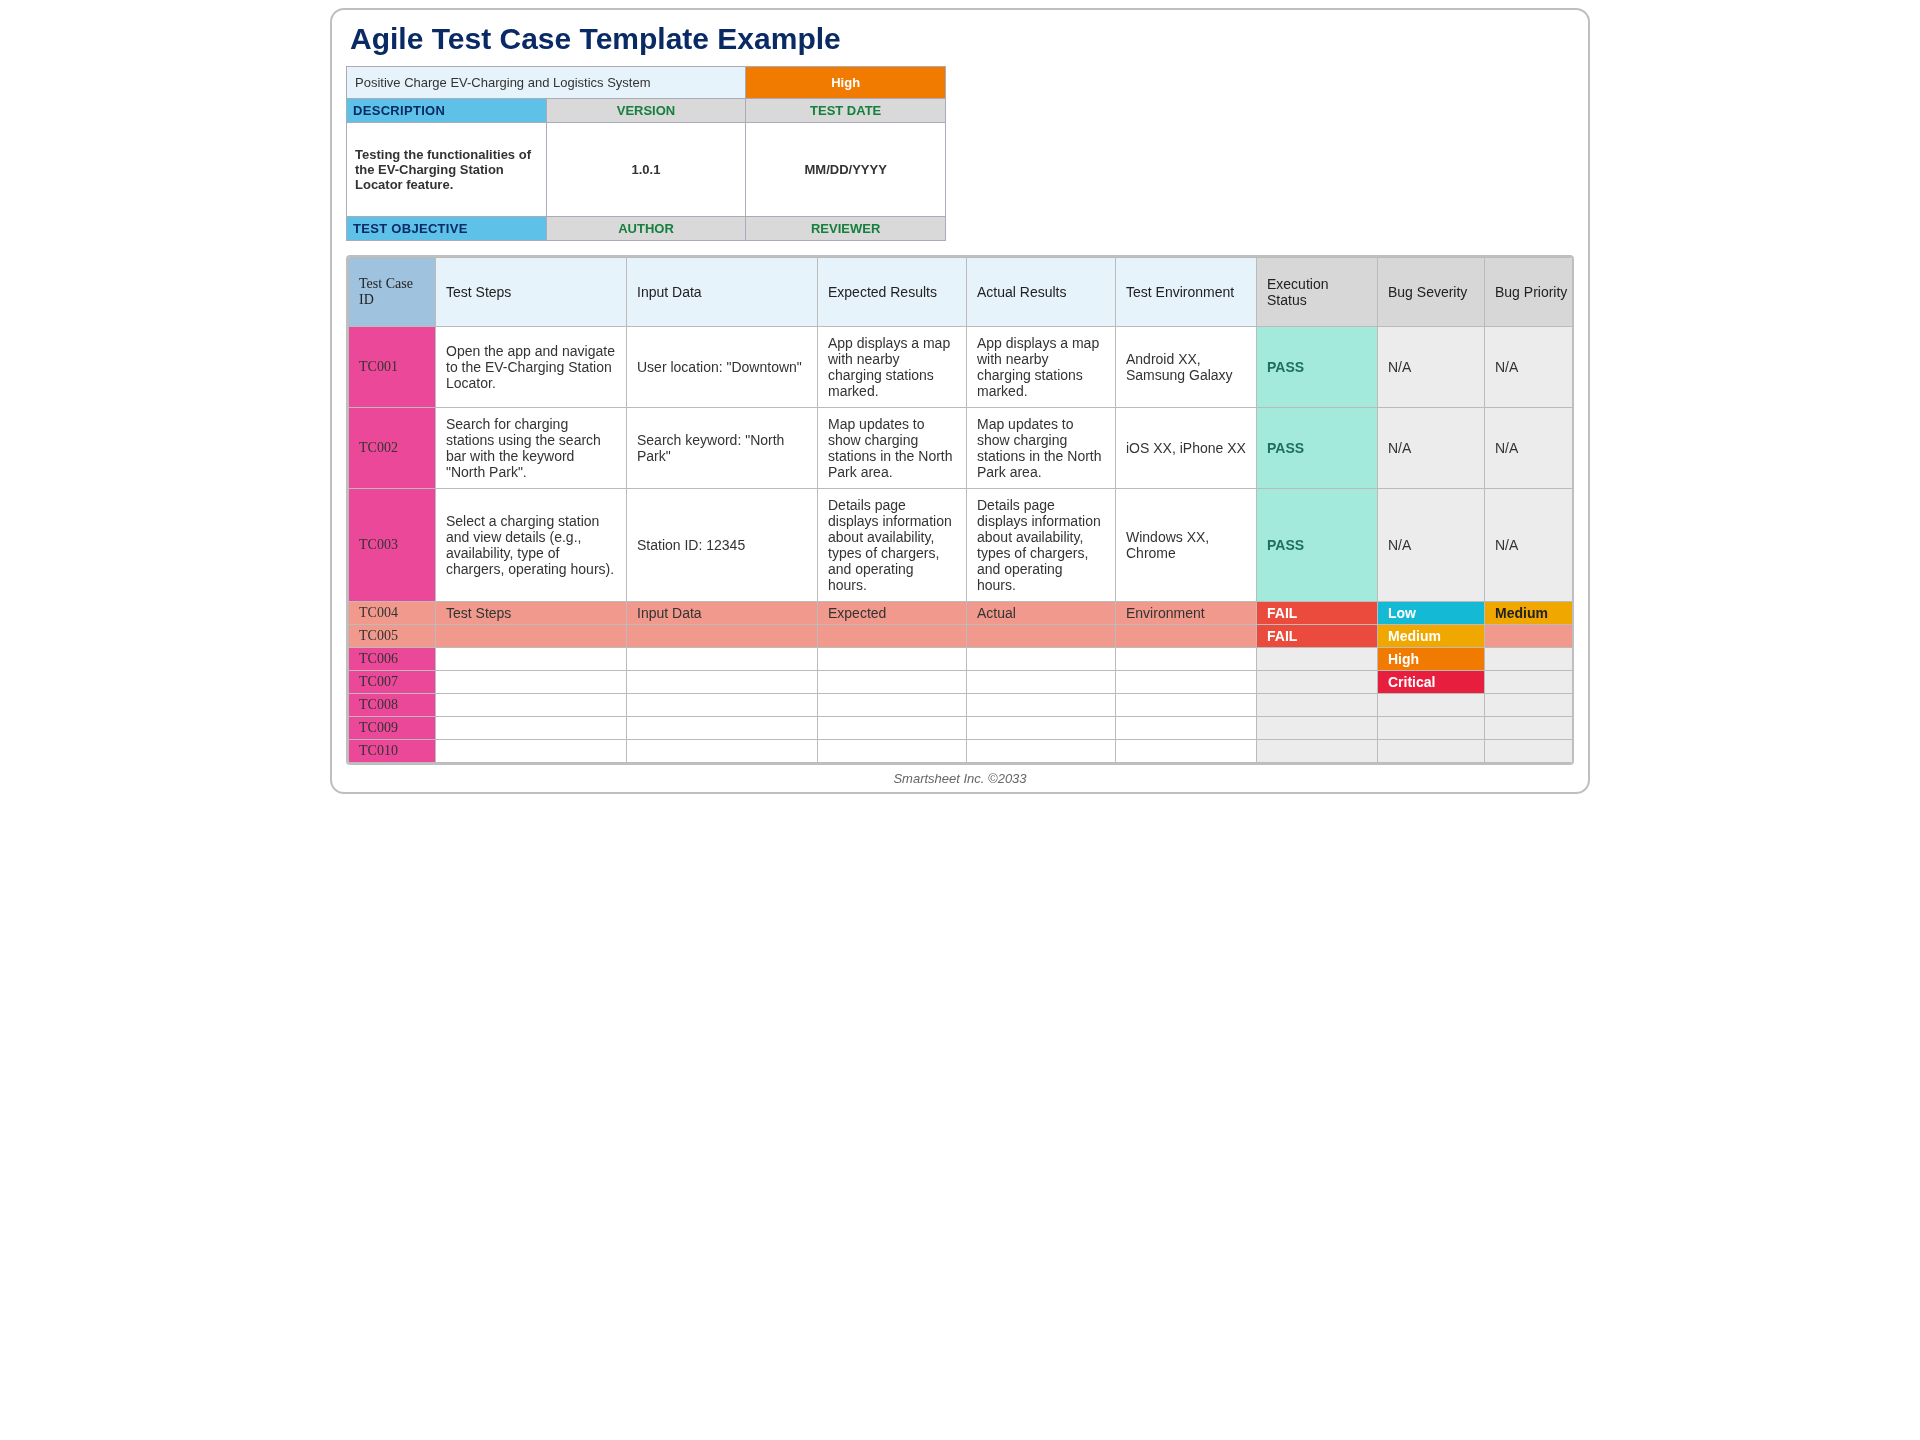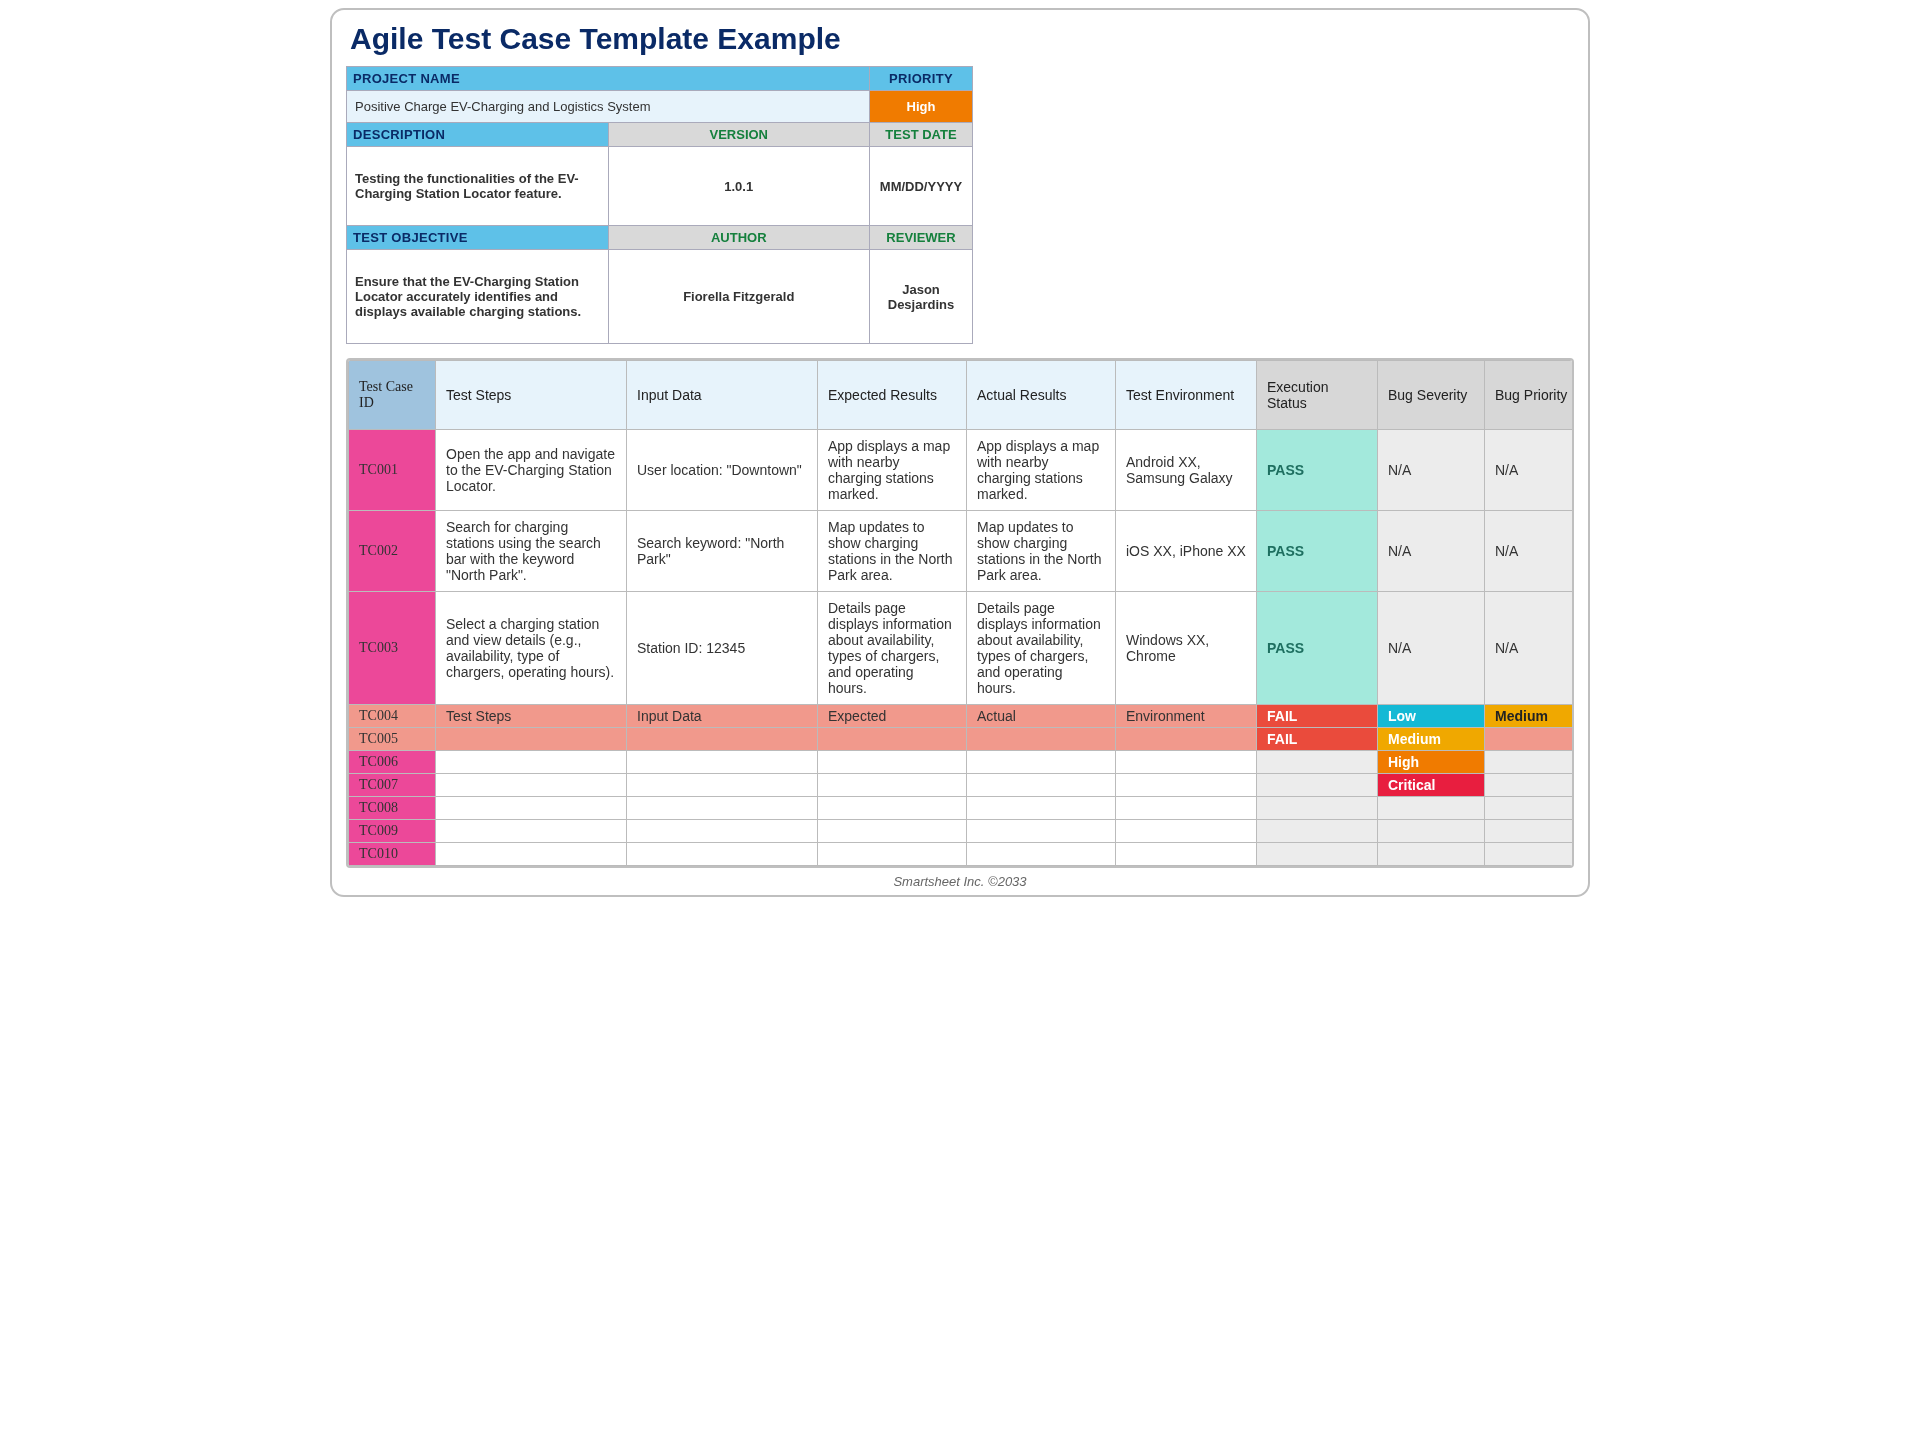--- a/index.html
+++ b/index.html
@@ -109,47 +109,38 @@
 </style>
 </head>
 <body>
 
 <div class="card">
 
   <h1 class="title">Agile Test Case Template Example</h1>
 
   <table class="header">
     <tbody>
-        <tr>
-      <td class="hdr-label" colspan="2" style="width:510px">PROJECT NAME</td>
-      <td class="hdr-label" style="text-align:center; width:90px">PRIORITY</td>
-    </tr>
     <tr>
       <td class="hdr-val" colspan="2">Positive Charge EV-Charging and Logistics System</td>
       <td class="hdr-val-h">High</td>
     </tr>
     <tr>
       <td class="hdr-label" style="width:420px">DESCRIPTION</td>
       <td class="hdr-label-g" style="width:90px">VERSION</td>
       <td class="hdr-label-g">TEST DATE</td>
     </tr>
     <tr>
       <td class="hdr-val-w">Testing the functionalities of the EV-Charging Station Locator feature.</td>
       <td class="hdr-val-w hdr-val-c">1.0.1</td>
       <td class="hdr-val-w hdr-val-c">MM/DD/YYYY</td>
     </tr>
     <tr>
       <td class="hdr-label">TEST OBJECTIVE</td>
       <td class="hdr-label-g">AUTHOR</td>
       <td class="hdr-label-g">REVIEWER</td>
-    </tr>
-    <tr>
-      <td class="hdr-val-w">Ensure that the EV-Charging Station Locator accurately identifies and displays available charging stations.</td>
-      <td class="hdr-val-w hdr-val-c">Fiorella Fitzgerald</td>
-      <td class="hdr-val-w hdr-val-c">Jason Desjardins</td>
     </tr>
   </tbody>
     </table>
 
   <div class="tc-wrap">
     <table class="tc">
       <thead>
         <tr>
           <th class="c-id hdr">Test Case ID</th>
           <th class="c-ts hdr">Test Steps</th>

